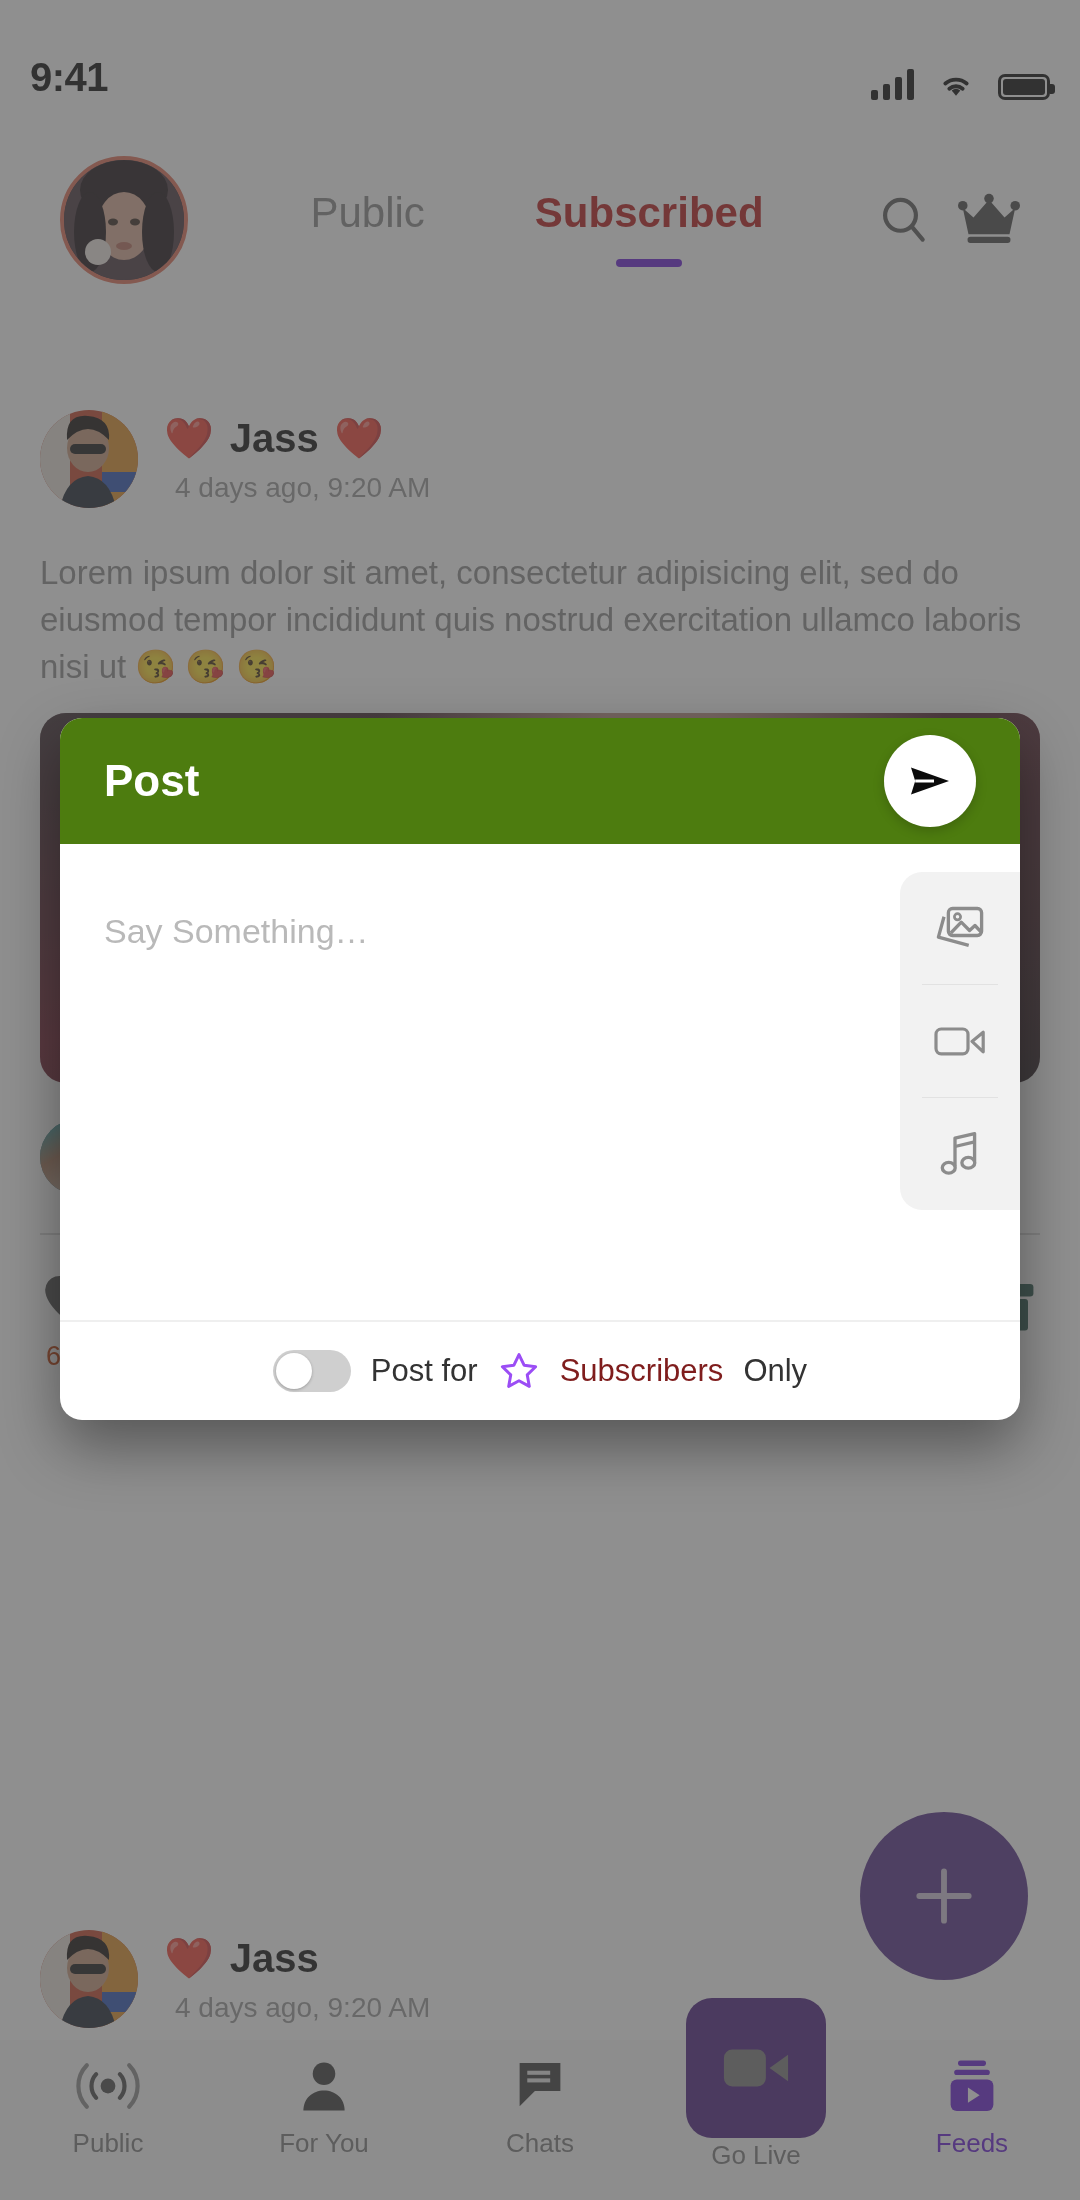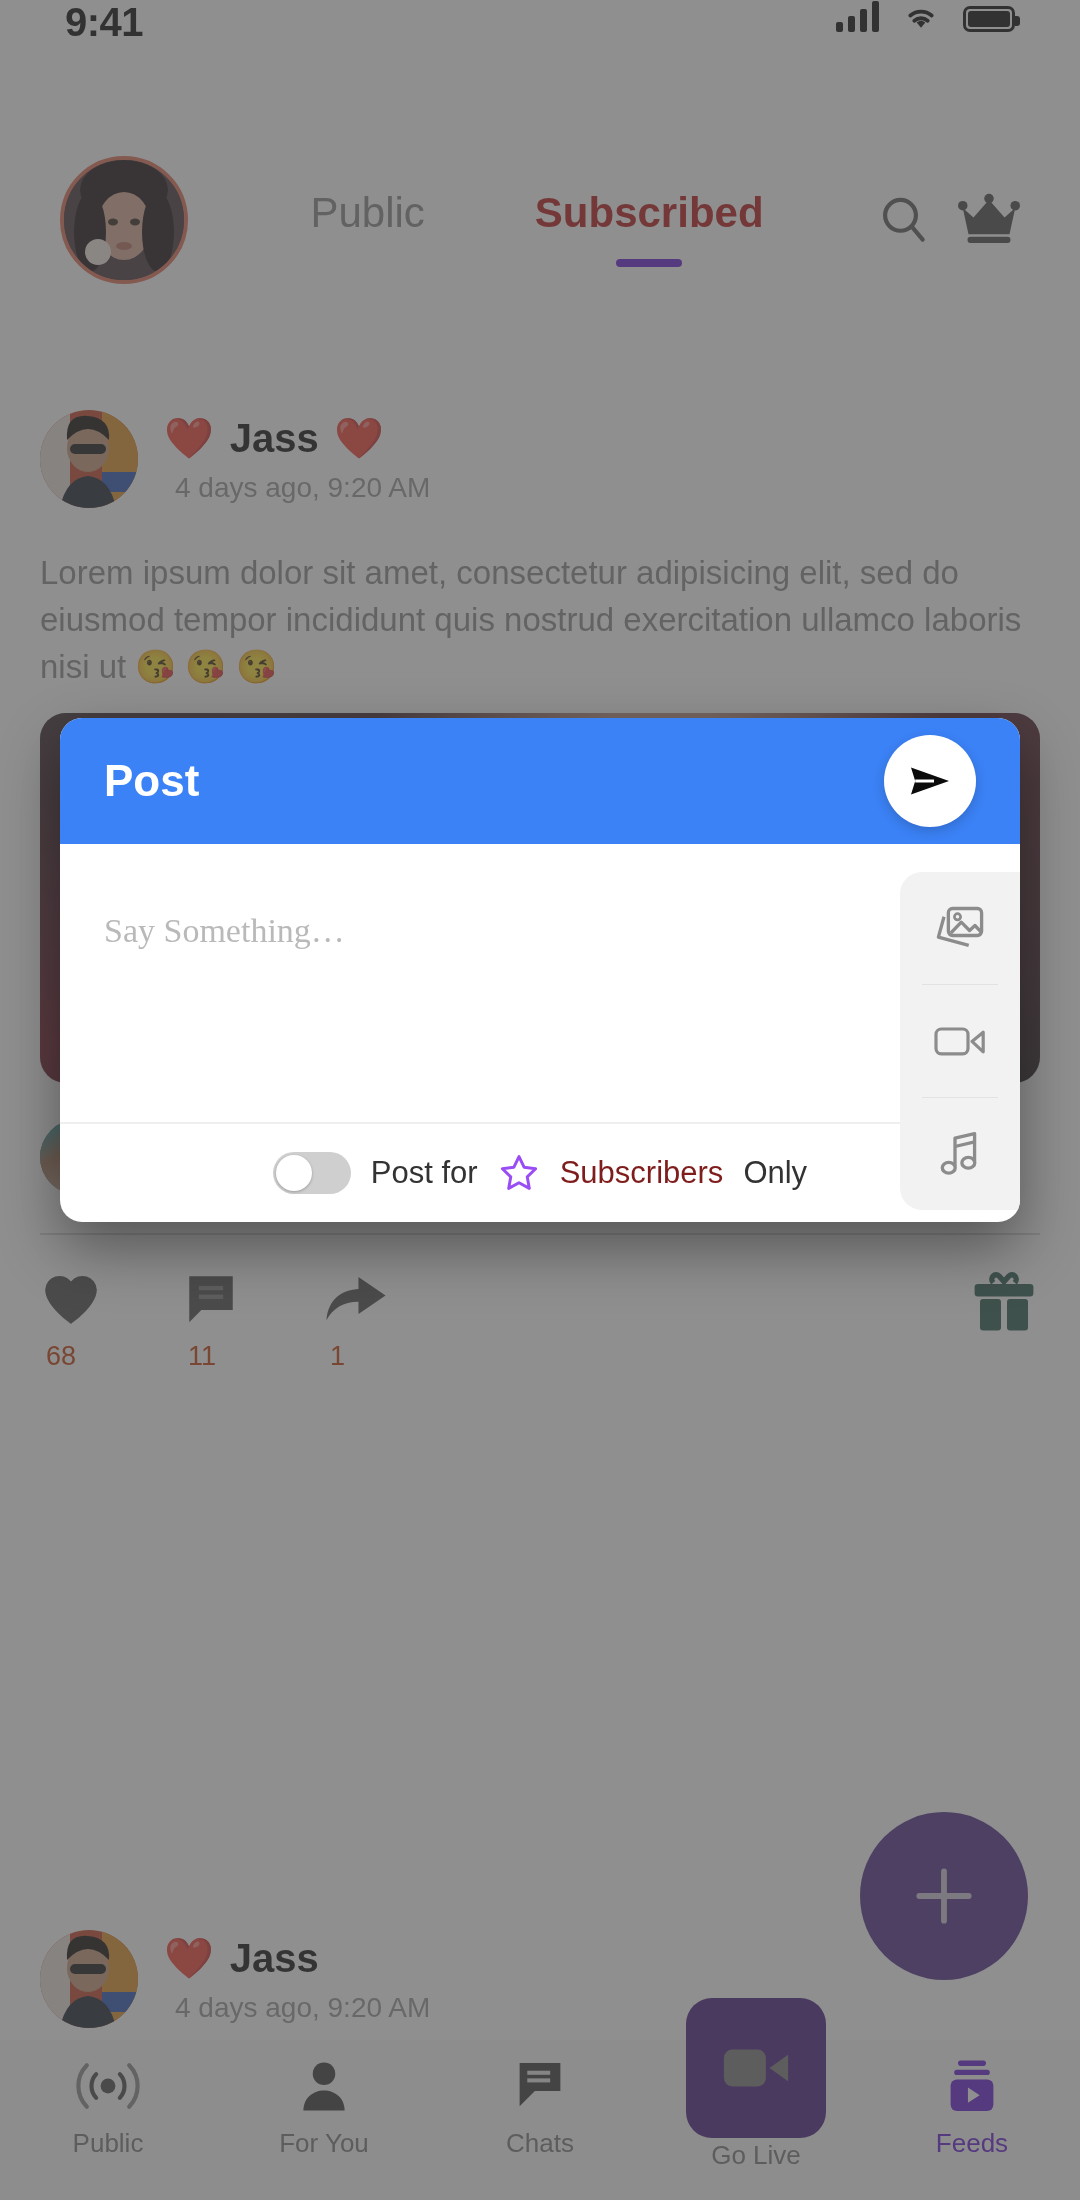--- a/index.html
+++ b/index.html
@@ -12,22 +12,22 @@
   }
 
   
   #app { position:absolute; inset:0; background:#ffffff; }
 
   
   #scrim { position:absolute; inset:0; background:rgba(74,74,74,0.62); z-index:40; }
 
   
   .statusbar { position:absolute; top:0; left:0; right:0; height:100px;
-    display:flex; align-items:flex-start; justify-content:space-between;
-    padding:0 65px; }
+    display:flex; align-items:flex-end; justify-content:space-between;
+    padding:0 30px; }
   .clock { font-size:40px; font-weight:700; color:#0c0c0c; letter-spacing:-0.5px; }
   .sysicons { display:flex; align-items:flex-end; gap:22px; }
   .bars { display:flex; align-items:flex-end; gap:5px; height:32px; }
   .bars i { display:block; width:7px; background:#0c0c0c; border-radius:2px; }
   .bars i:nth-child(1){height:10px}.bars i:nth-child(2){height:16px}
   .bars i:nth-child(3){height:23px}.bars i:nth-child(4){height:31px}
   .batt { width:52px; height:26px; border:3px solid #0c0c0c; border-radius:7px;
     padding:2px; position:relative; }
   .batt::after { content:""; position:absolute; right:-8px; top:7px; width:5px;
     height:10px; background:#0c0c0c; border-radius:0 3px 3px 0; }
@@ -86,27 +86,27 @@
   .nav-label { font-size:26px; color:#7c7c7c; }
   .nav-item.active .nav-label { color:#6B21D6; }
   .golive-btn { width:140px; height:140px; border-radius:26px; background:#4D2080;
     display:flex; align-items:center; justify-content:center; position:absolute;
     left:50%; transform:translateX(-50%); top:-60px; }
 
   
   .modal { position:absolute; z-index:60; left:60px; width:960px; top:718px;
     border-radius:22px; overflow:hidden; background:#fff;
     box-shadow:0 26px 60px rgba(0,0,0,.40); }
-  .modal-head { background:#3b82f6; height:126px; display:flex; align-items:center;
+  .modal-head { background:#4d7c0f; height:126px; display:flex; align-items:center;
     justify-content:space-between; padding:0 44px; }
   .modal-title { color:#fff; font-size:44px; font-weight:700; }
   .send-btn { width:92px; height:92px; border-radius:50%; background:#fff;
     display:flex; align-items:center; justify-content:center;
     box-shadow:0 4px 12px rgba(0,0,0,.18); }
-  .modal-body { position:relative; height:278px;font-family:Liberation Serif, serif; }
+  .modal-body { position:relative; height:476px; }
   .compose { position:absolute; left:44px; top:68px; font-size:34px; color:#b9b9b9; }
   .rail { position:absolute; right:0; top:28px; width:120px; background:#f2f2f2;
     border-radius:22px 0 0 22px; display:flex; flex-direction:column; align-items:center; }
   .rail-btn { height:112px; width:100%; display:flex; align-items:center; justify-content:center; }
   .rail-div { height:1px; width:76px; background:#e2e2e2; }
   .modal-foot { border-top:2px solid #efefef; height:100px; display:flex;
     align-items:center; justify-content:center; gap:20px; }
   .toggle { width:78px; height:42px; border-radius:21px; background:#cfcfcf; position:relative; }
   .toggle .knob { position:absolute; left:3px; top:3px; width:36px; height:36px;
     border-radius:50%; background:#fff; box-shadow:0 1px 3px rgba(0,0,0,.25); }

